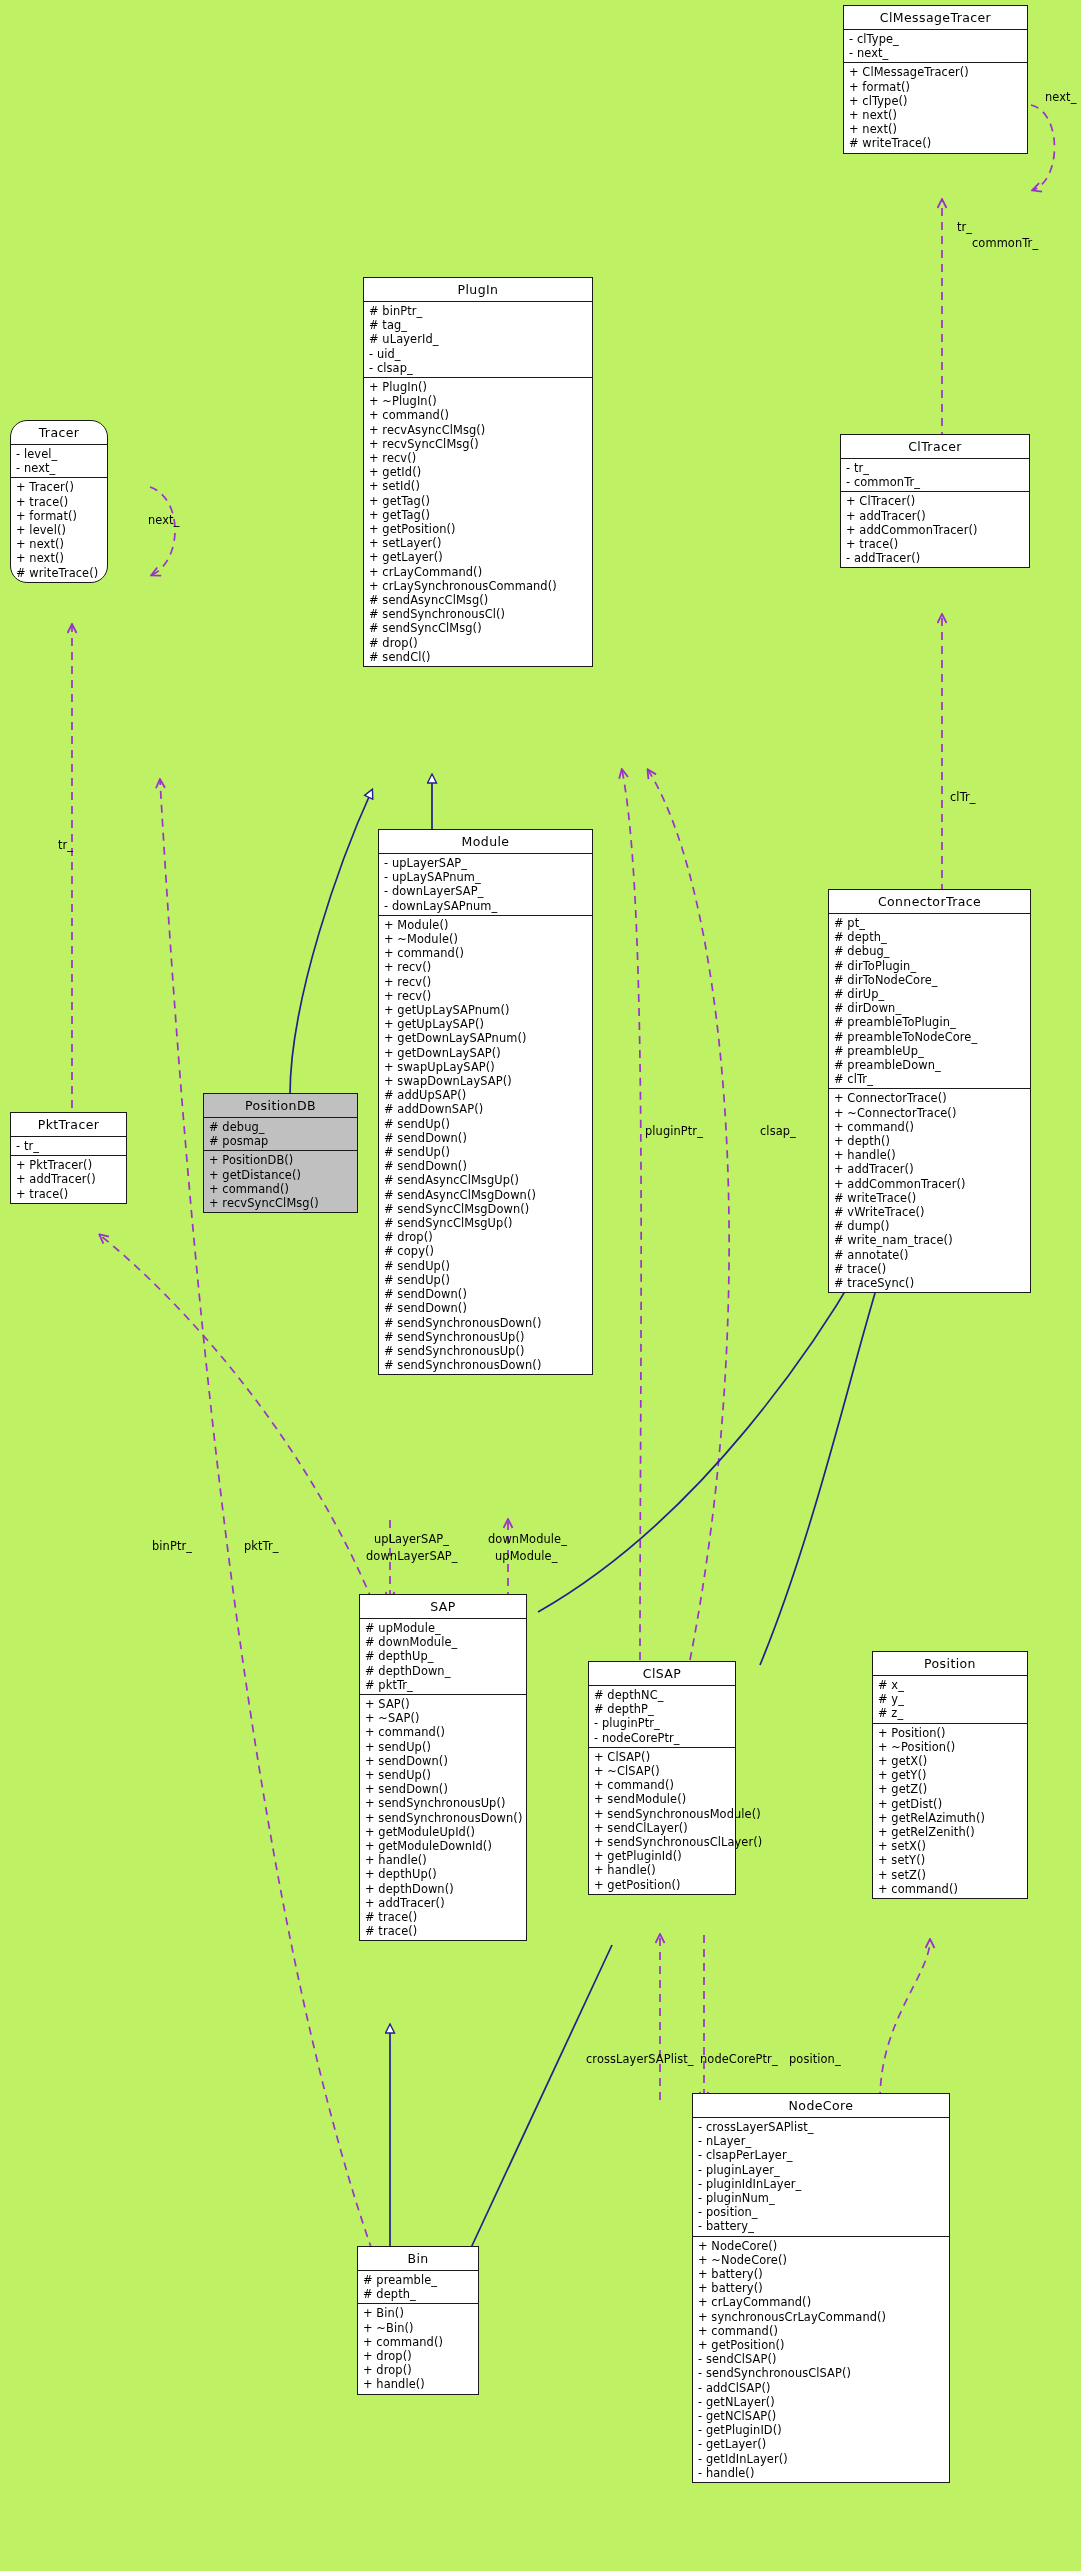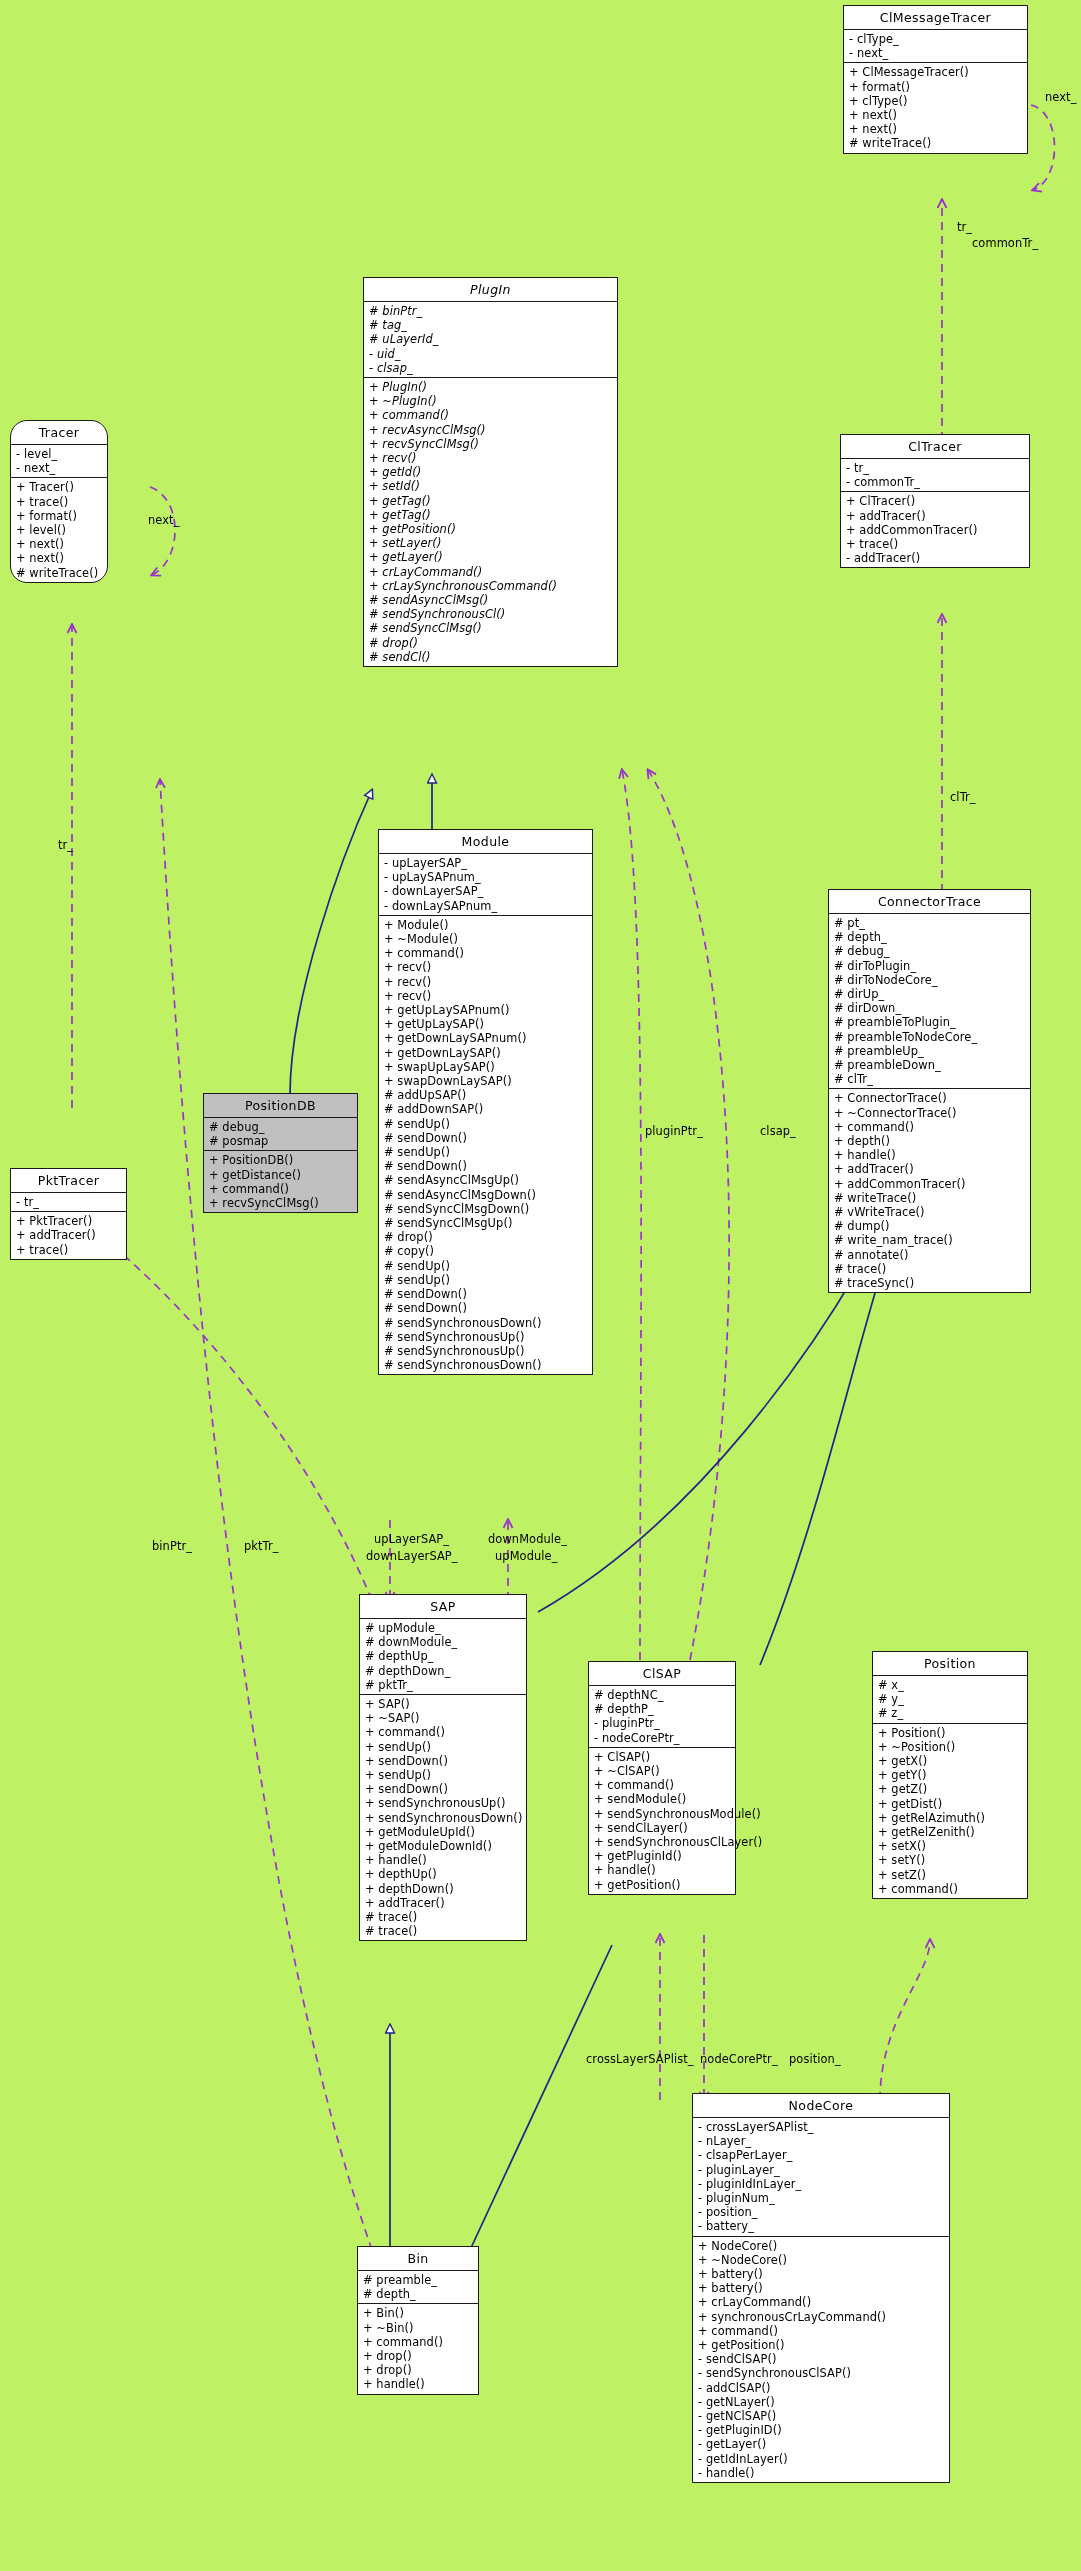--- a/index.html
+++ b/index.html
@@ -93,21 +93,21 @@
     <div class="ops">
       <div class="row">+ ClMessageTracer()</div>
       <div class="row">+ format()</div>
       <div class="row">+ clType()</div>
       <div class="row">+ next()</div>
       <div class="row">+ next()</div>
       <div class="row"># writeTrace()</div>
     </div>
   </div>
 
-  <div class="uml" style="left:363px;top:277px;width:255px;font-style:italic;">
+  <div class="uml" style="left:363px;top:277px;width:230px;">
     <div class="title">PlugIn</div>
     <div class="attrs">
       <div class="row"># binPtr_</div>
       <div class="row"># tag_</div>
       <div class="row"># uLayerId_</div>
       <div class="row">- uid_</div>
       <div class="row">- clsap_</div>
     </div>
     <div class="ops">
       <div class="row">+ PlugIn()</div>
@@ -216,21 +216,21 @@
       <div class="row"># posmap</div>
     </div>
     <div class="ops">
       <div class="row">+ PositionDB()</div>
       <div class="row">+ getDistance()</div>
       <div class="row">+ command()</div>
       <div class="row">+ recvSyncClMsg()</div>
     </div>
   </div>
 
-  <div class="uml" style="left:10px;top:1168px;width:117px;">
+  <div class="uml" style="left:10px;top:1112px;width:117px;">
     <div class="title">PktTracer</div>
     <div class="attrs">
       <div class="row">- tr_</div>
     </div>
     <div class="ops">
       <div class="row">+ PktTracer()</div>
       <div class="row">+ addTracer()</div>
       <div class="row">+ trace()</div>
     </div>
   </div>

